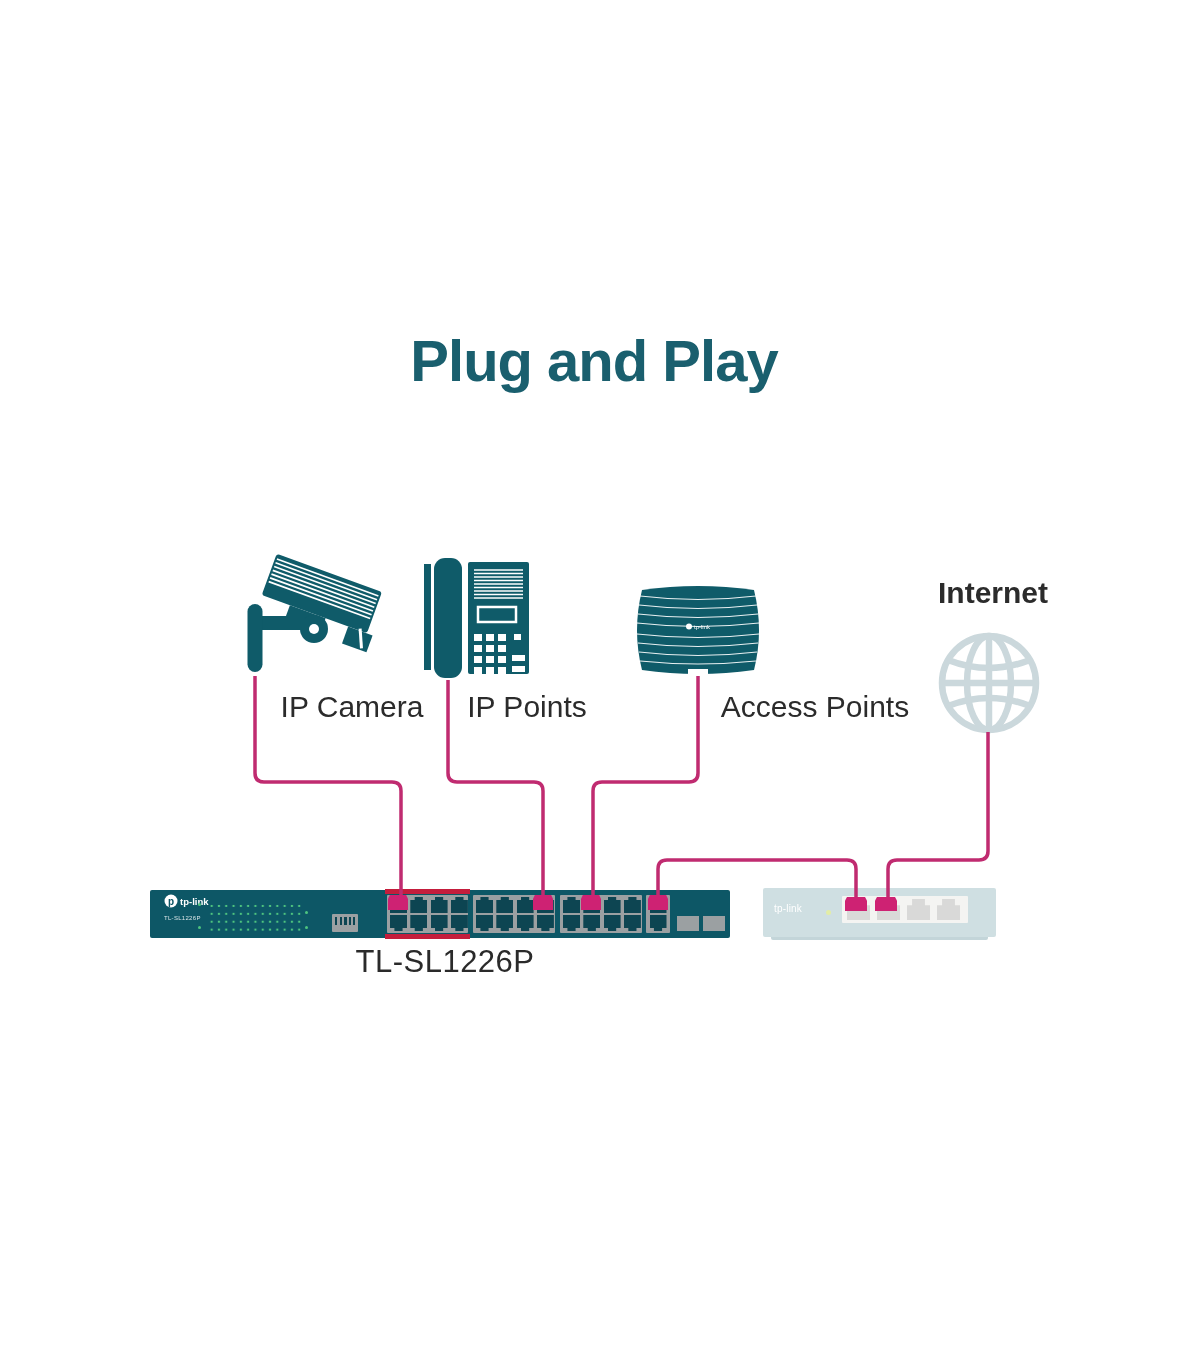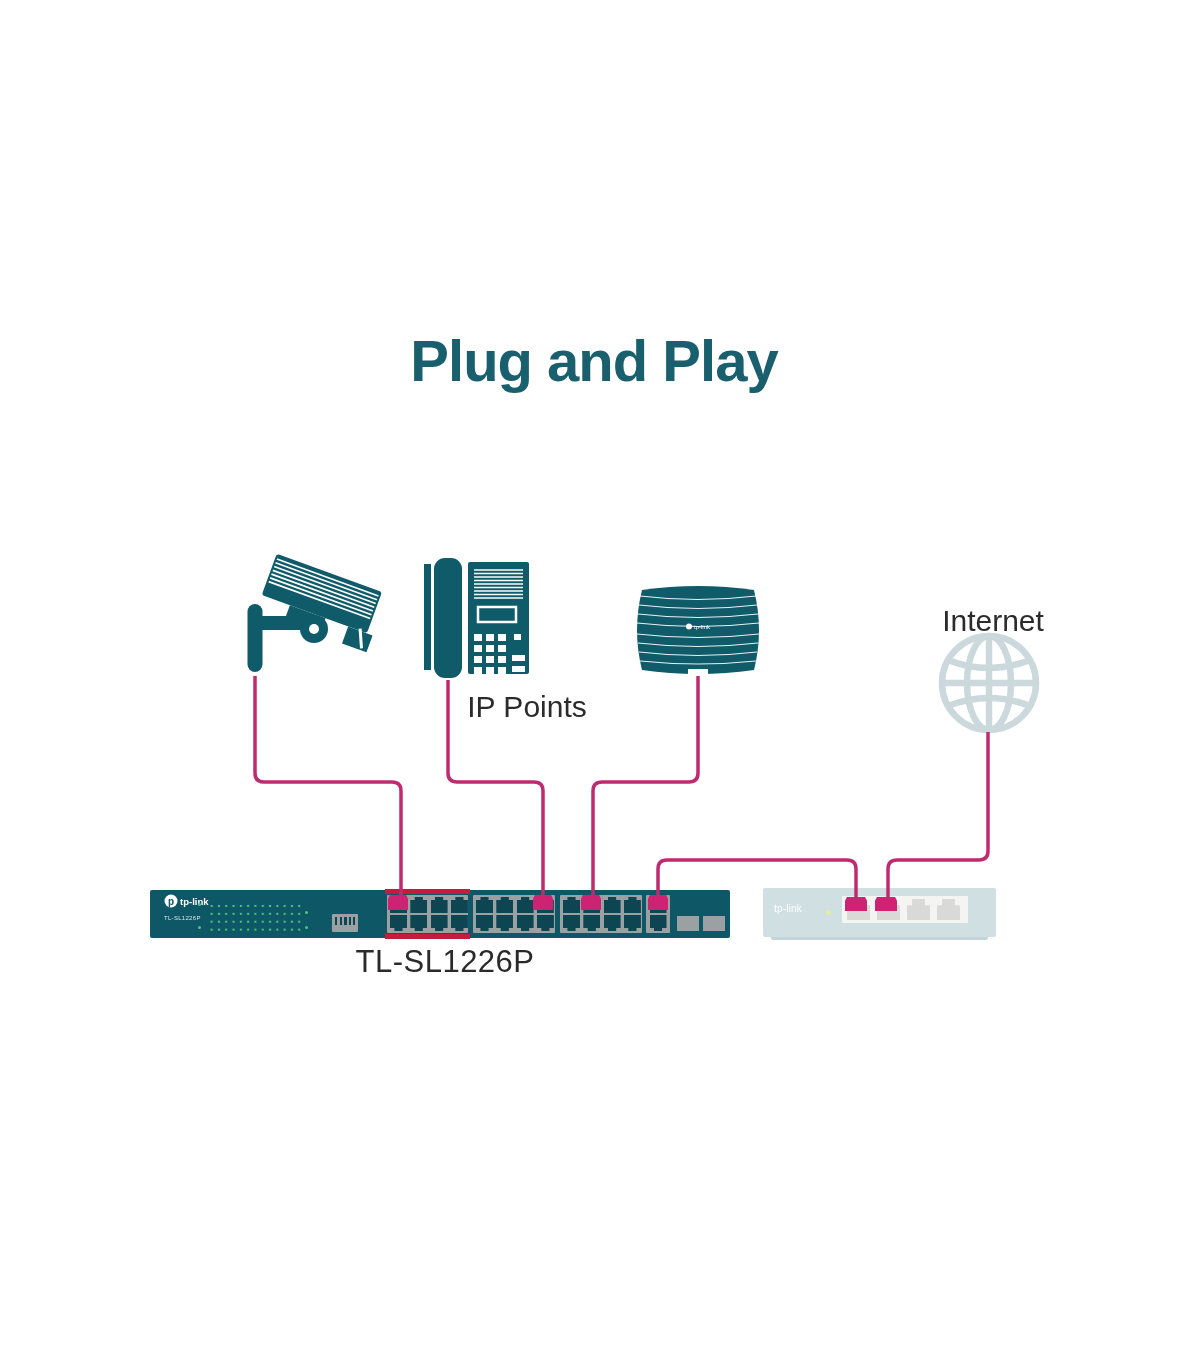--- a/index.html
+++ b/index.html
@@ -12,21 +12,21 @@
   body{font-family:"Liberation Sans",sans-serif;background:#fff;}
   #stage{position:relative;width:1200px;height:1372px;background:#fff;overflow:hidden;}
 
   .title{position:absolute;left:0;top:330px;width:1188px;text-align:center;
     font-size:58px;line-height:62px;font-weight:700;letter-spacing:-1px;color:var(--title-text);}
 
   .dev-label{position:absolute;font-size:30px;color:var(--label-text);text-align:center;white-space:nowrap;}
   .lbl-camera{left:252px;top:690px;width:200px;}
   .lbl-phone{left:437px;top:690px;width:180px;}
   .lbl-ap{left:705px;top:690px;width:220px;}
-  .lbl-internet{left:903px;top:604px;width:180px;}
+  .lbl-internet{left:903px;top:576px;width:180px;font-weight:bold;}
   .switch-caption{position:absolute;left:300px;top:944px;width:290px;text-align:center;
     font-size:31px;color:#2A2A2A;letter-spacing:0.5px;}
 
   .icon{position:absolute;}
   .icon-camera{left:238px;top:552px;}
   .icon-phone{left:424px;top:558px;}
   .icon-ap{left:632px;top:582px;}
   .icon-globe{left:936px;top:630px;}
 
   
@@ -159,21 +159,23 @@
     <g style="stroke:var(--globe)" stroke-width="6.5" fill="none">
       <circle cx="53" cy="53" r="47"></circle>
       <ellipse cx="53" cy="53" rx="22" ry="47"></ellipse>
       <line x1="53" y1="6" x2="53" y2="100"></line>
       <line x1="6" y1="53" x2="100" y2="53"></line>
       <path d="M12,30 Q53,46 94,30"></path>
       <path d="M12,76 Q53,60 94,76"></path>
     </g>
   </svg>
 
+  <div class="dev-label lbl-camera">IP Camera</div>
   <div class="dev-label lbl-phone">IP Points</div>
+  <div class="dev-label lbl-ap">Access Points</div>
   <div class="dev-label lbl-internet">Internet</div>
 
   <svg class="cables" width="1200" height="1372" viewBox="0 0 1200 1372">
     <g fill="none" style="stroke:var(--cable)" stroke-width="3.5">
       <path d="M255 676 L255 773 Q255 782 264 782 L392 782 Q401 782 401 791 L401 903"></path>
       <path d="M448 680 L448 773 Q448 782 457 782 L534 782 Q543 782 543 791 L543 903"></path>
       <path d="M698 676 L698 773 Q698 782 689 782 L602 782 Q593 782 593 791 L593 903"></path>
       <path d="M658 897 L658 869 Q658 860 667 860 L847 860 Q856 860 856 869 L856 903"></path>
       <path d="M988 732 L988 851 Q988 860 979 860 L897 860 Q888 860 888 869 L888 903"></path>
     </g>

